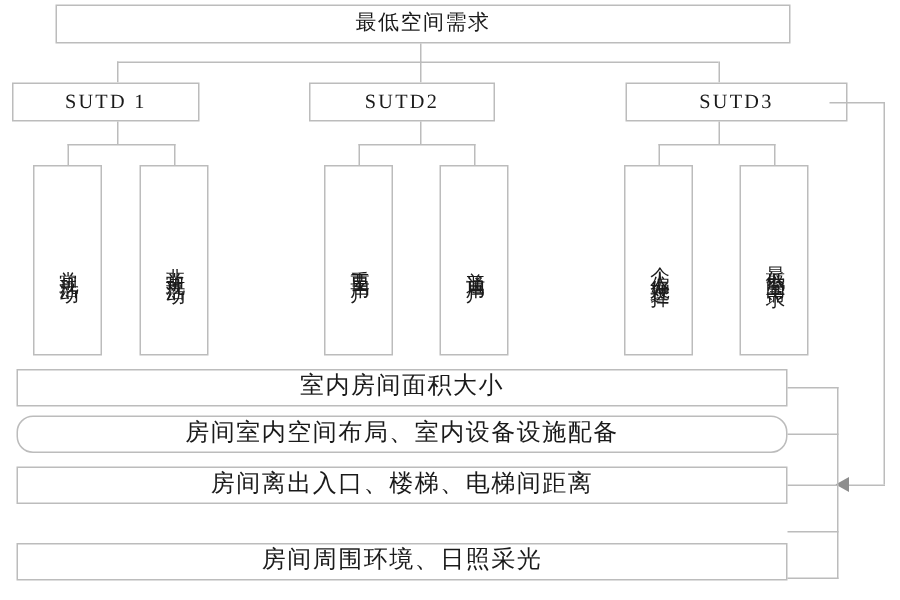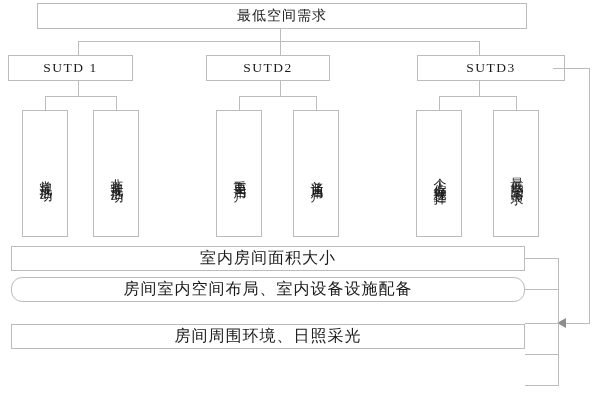--- a/index.html
+++ b/index.html
@@ -133,21 +133,24 @@
   <div class="box leaf-box" style="left:493px; top:110px; width:46px; height:127px;">
     <span class="vlabel">最低空间需求</span>
   </div>
 
   <div class="box bar-box" style="left:11px; top:246px; width:514px; height:25px;">
     <span>室内房间面积大小</span>
   </div>
   <div class="box bar-box" style="left:11px; top:277px; width:514px; height:25px;border-radius:11px;">
     <span>房间室内空间布局、室内设备设施配备</span>
   </div>
-  <div class="box bar-box" style="left:11px; top:324px; width:514px; height:25px;">
+  <div class="box bar-box" style="left:11px; top:311px; width:514px; height:25px;">
+    <span>房间离出入口、楼梯、电梯间距离</span>
+  </div>
+  <div class="box bar-box" style="left:11px; top:362px; width:514px; height:25px;">
     <span>房间周围环境、日照采光</span>
   </div>
 
   <div class="ln ln-h" style="left:553px; top:68px; width:37px;"></div>
 
   <div class="ln ln-v" style="left:589px; top:68px; height:255px;"></div>
 
   <div class="ln ln-h" style="left:566px; top:323px; width:24px;"></div>
   <div class="arrow-left" style="left:557px; top:318px;"></div>
 

